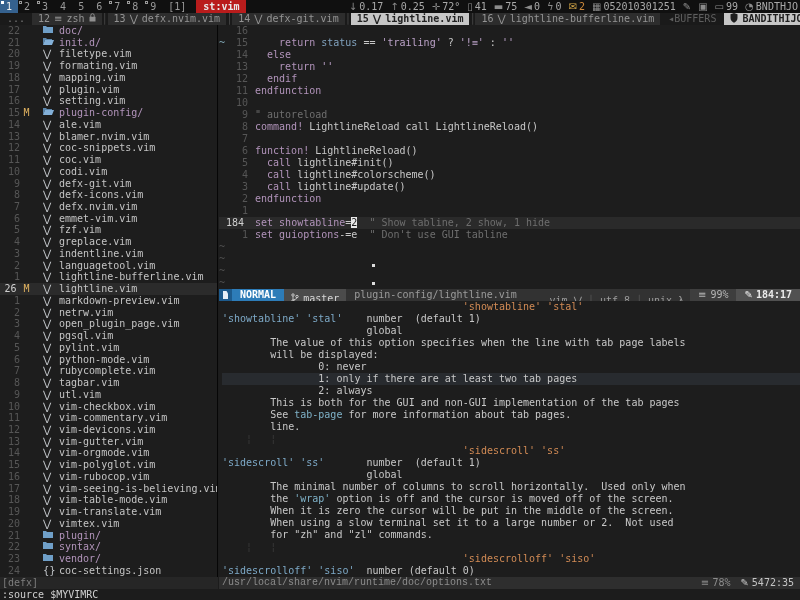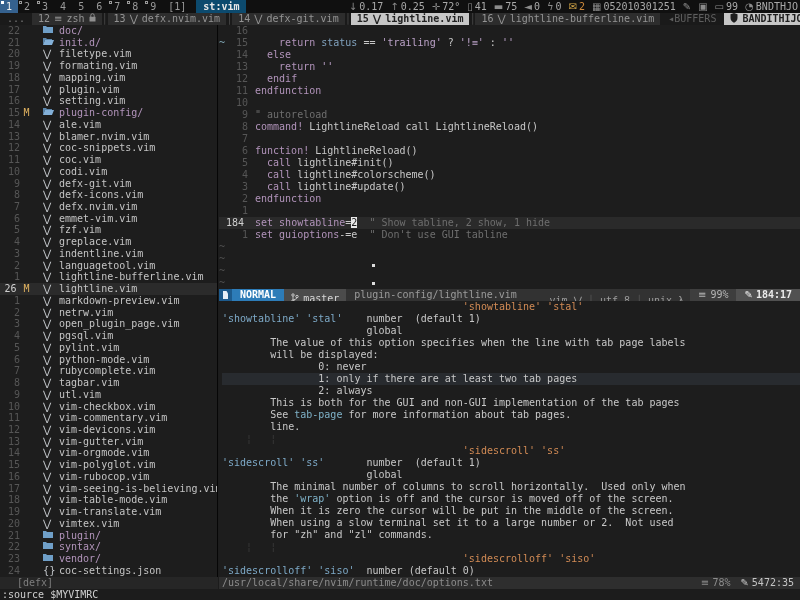--- a/index.html
+++ b/index.html
@@ -10,21 +10,21 @@
 
   
   #topbar{position:absolute;left:0;top:0;width:800px;height:13px;background:#101010;
           display:flex;align-items:center;overflow:hidden;}
   #tags{display:flex;height:13px;}
   .tag{position:relative;padding:0 6px;line-height:13px;color:#9a9a9a;}
   .tag.active{background:#35618e;color:#efefef;}
   .tag .m{position:absolute;left:1px;top:1px;width:3px;height:3px;border:1px solid #9a9a9a;}
   .tag.active .m{background:#fff;border-color:#fff;}
   #layout-ind{padding:0 6px;color:#9a9a9a;line-height:13px;}
-  #wintitle{background:#0c4a6e;color:#e8e8e8;font-weight:bold;padding:0 7px;line-height:13px;margin-left:4px;}
+  #wintitle{background:#b91c1c;color:#e8e8e8;font-weight:bold;padding:0 7px;line-height:13px;margin-left:4px;}
   #top-right{margin-left:auto;display:flex;gap:7px;align-items:center;padding-right:2px;color:#a9a9a9;line-height:13px;white-space:nowrap;}
   .tr-item{display:flex;gap:2px;align-items:center;}
   .tr-item .icon{color:#8b8b8b;}
   .tr-item.c-yellow .icon{color:#d8a948;}
   .tr-item.c-yellow .t{color:#cf8a3b;}
 
   
   #tmuxbar{position:absolute;left:0;top:13px;width:800px;height:12px;background:#1a1a1a;
            display:flex;align-items:center;line-height:12px;overflow:hidden;}
   #tmux-overflow{color:#777;padding:0 7px;}
@@ -84,25 +84,25 @@
   .sl-pos{background:#515151;color:#ececec;font-weight:bold;padding:0 8px;display:flex;gap:3px;align-items:center;}
 
   
   #help{position:absolute;left:219px;top:301px;width:581px;height:276px;background:#1d1d1d;overflow:hidden;padding-left:3px;}
   .hrow{height:12px;line-height:12px;white-space:pre;color:#bfbfbf;}
   .hrow.hl{background:#282b2f;}
 
   
   #helpstatus{position:absolute;left:219px;top:577px;width:581px;height:12px;background:#2e2e2e;
               display:flex;line-height:12px;color:#8c8c8c;}
-  #hs-path{padding-left:3px;}
+  #hs-path{padding-left:3px;font-family:Liberation Mono, monospace;}
   .hs-right{margin-left:auto;display:flex;gap:10px;padding-right:6px;align-items:center;}
   .hs-pos{color:#c4c4c4;display:flex;gap:3px;align-items:center;}
   #defxstatus{position:absolute;left:0;top:577px;width:218px;height:12px;background:#262626;
-              color:#7e7e7e;line-height:12px;padding-left:17px;}
+              color:#7e7e7e;line-height:12px;padding-left:2px;}
   #cmdline{position:absolute;left:0;top:589px;width:800px;height:20px;background:#1c1c1c;
            color:#cfcfcf;line-height:11px;padding-left:2px;white-space:pre;}
 </style>
 </head>
 <body>
 
 <div id="screen">
 
   <div id="topbar">
     <div id="tags">

